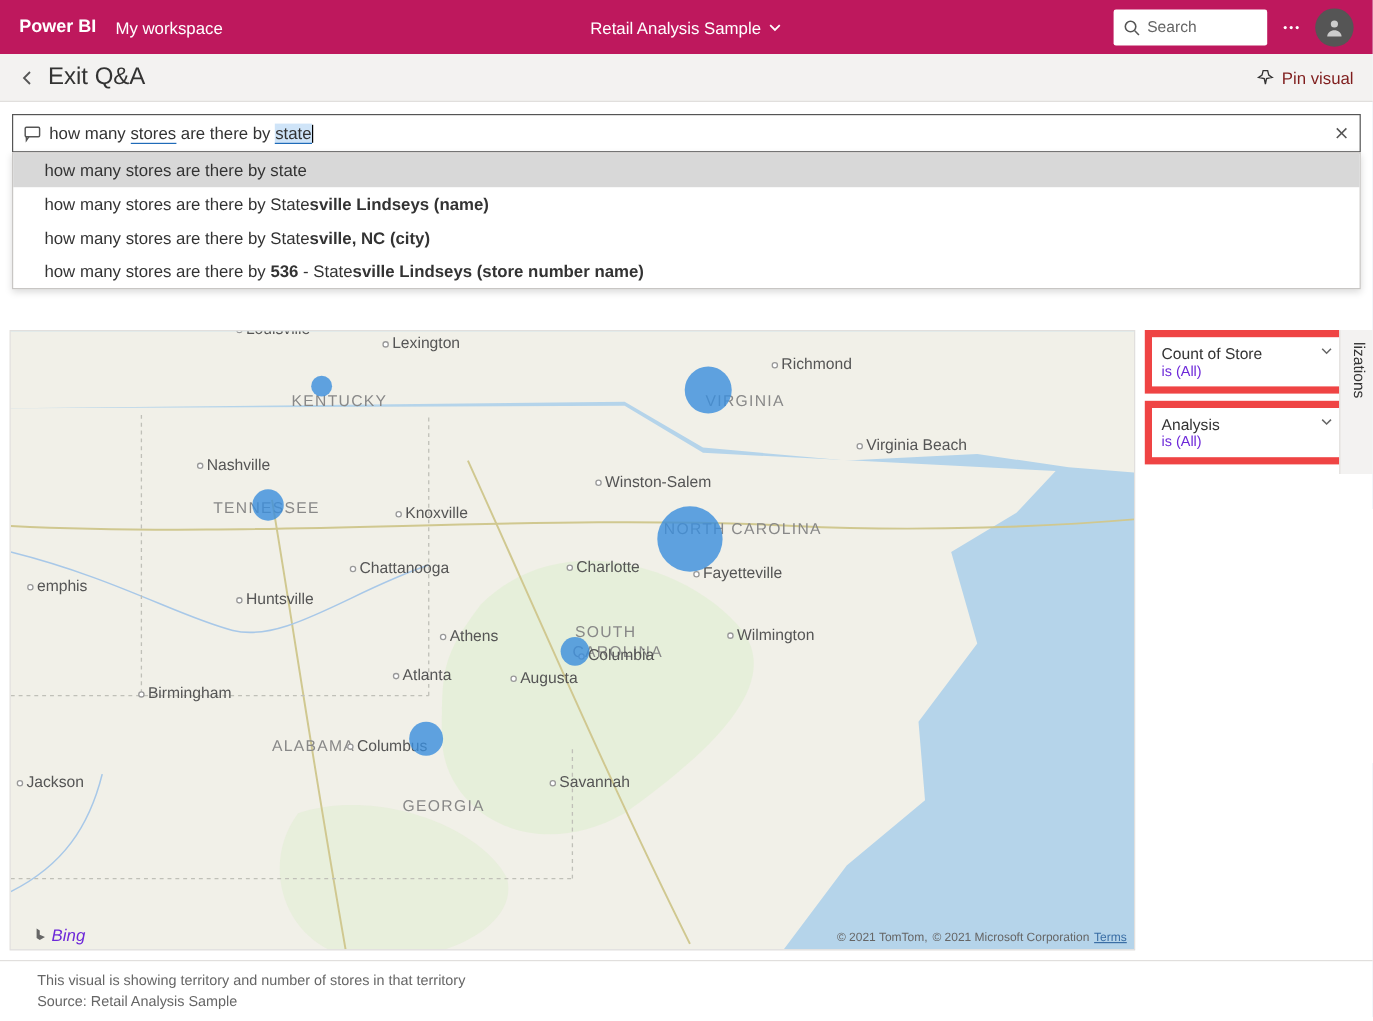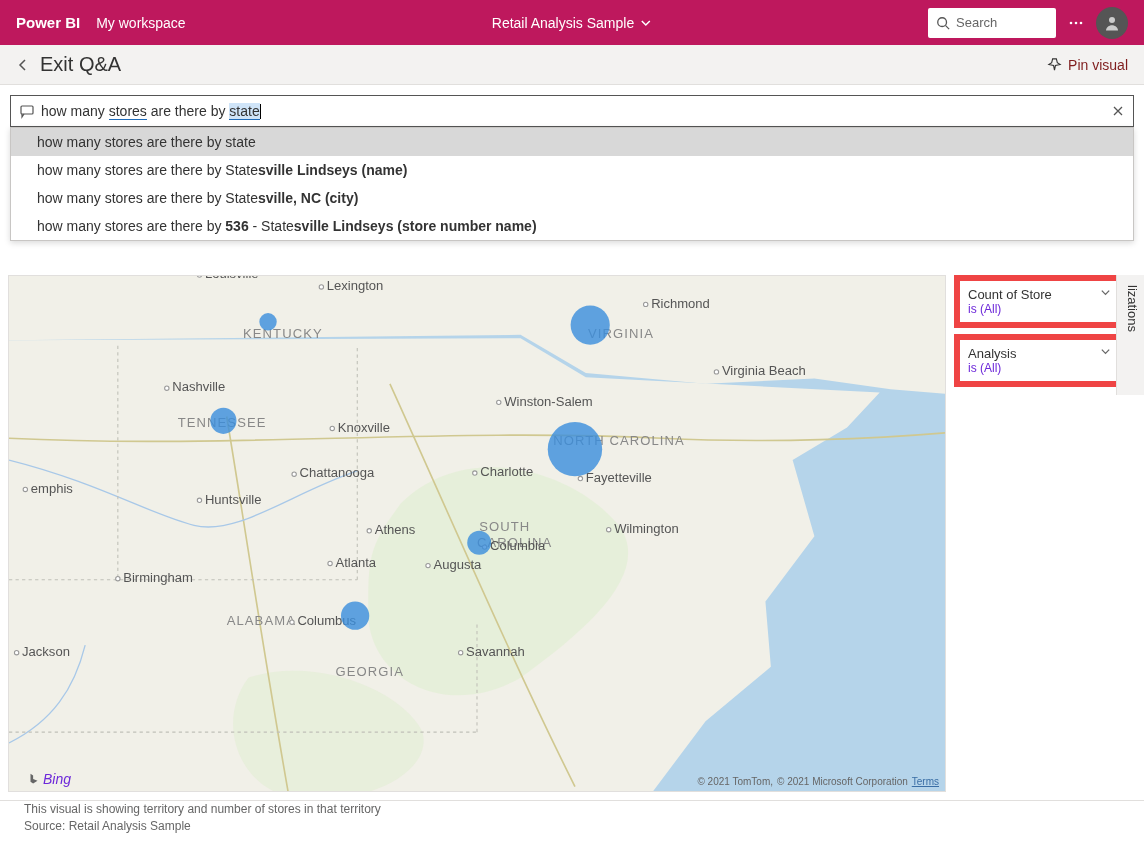--- a/index.html
+++ b/index.html
@@ -216,25 +216,26 @@
     border-left:1px solid #e1dfdd;
     cursor:pointer;
     height:120px;
     text-align: left;
   }
 
   
   .footer {
     height: 50px;
     display: flex;
-    align-items: flex-start;
-    padding: 0 24px;
+    align-items: center;
+    padding: 0 12px;
     justify-content: space-between;
     font-size: 12px;
     color: #666;
+    margin-left: 19px;
   }
   .footer .left { line-height: 1.4; }
   .footer .right {
     display:flex; align-items:center; gap:12px;
     color:#333; font-size:13px;
   }
   .thumb-btn {
     width:34px; height:30px;
     border:1px solid #c8c6c4;
     display:flex; align-items:center; justify-content:center;

